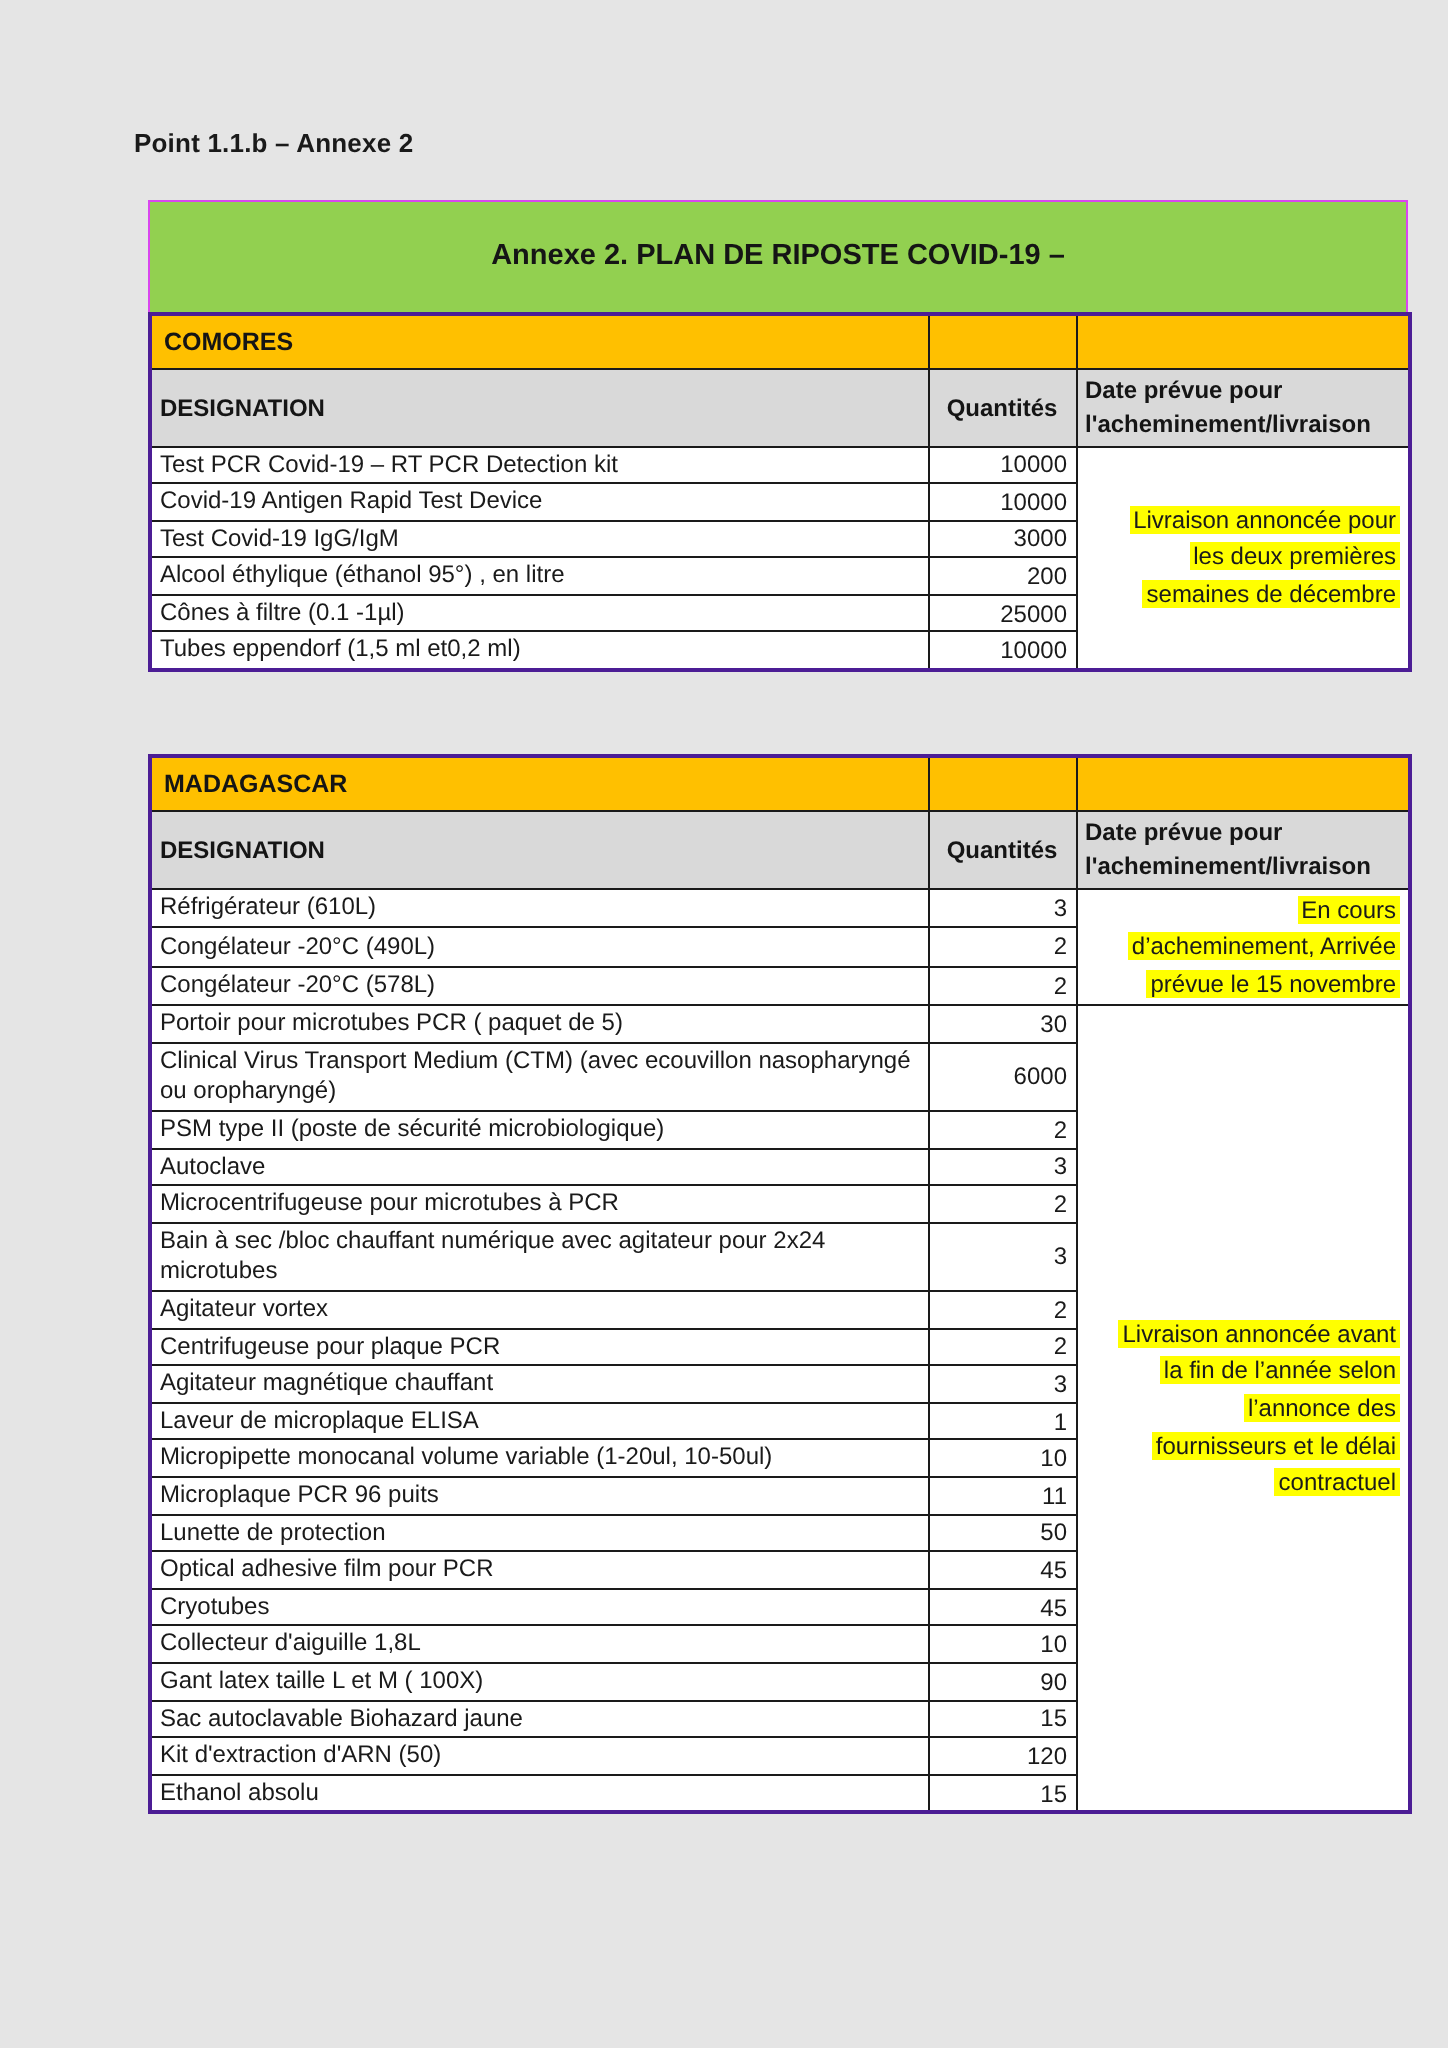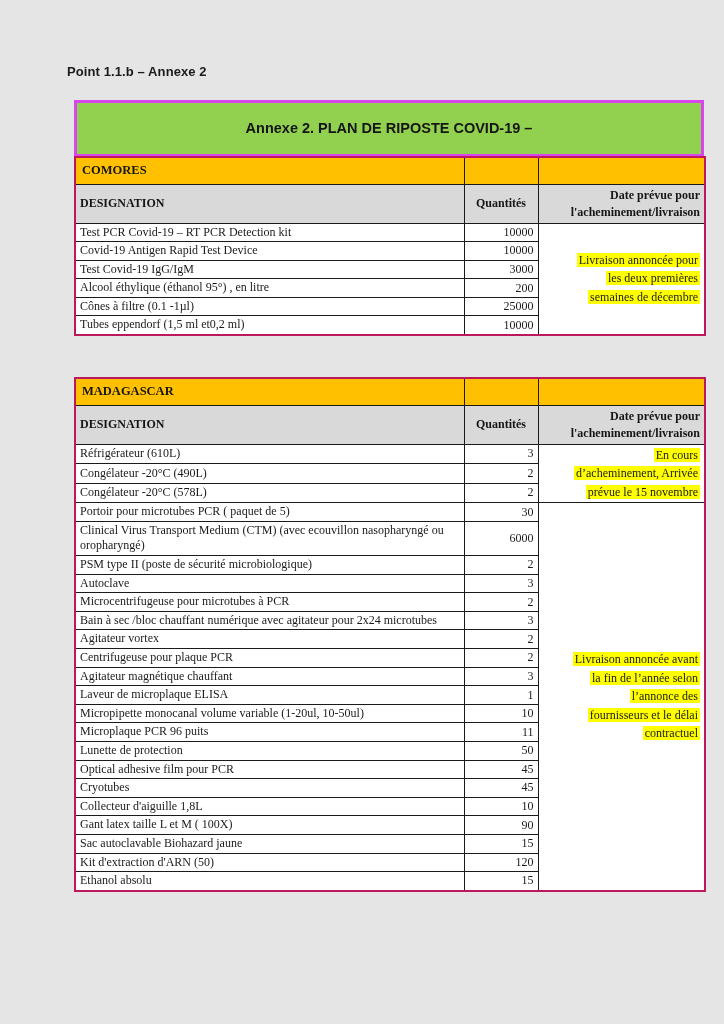--- a/index.html
+++ b/index.html
@@ -21,40 +21,39 @@
     letter-spacing: 0.1px;
   }
   .banner {
     position: absolute;
     left: 74px;
     top: 100px;
     width: 630px;
     height: 57px;
     box-sizing: border-box;
     background: #92d050;
-    border: 3px solid #d946ef;
+    border: 1px solid #d946ef;
     display: flex;
     flex-direction: column;
     justify-content: center;
     align-items: center;
     text-align: center;
     font-size: 14.5px;
     font-weight: 700;
     line-height: 1.55;
     color: #151515;
   }
   table.annex-table {
     position: absolute;
     left: 74px;
     width: 630px;
     border-collapse: collapse;
     table-layout: fixed;
-    border: 2px solid #be185d;
+    border: 2px solid #4c1d95;
     font-size: 12px;
-    font-family: Liberation Serif, serif;
   }
   table.annex-table col.c1 { width: 389px; }
   table.annex-table col.c2 { width: 74px; }
   table.annex-table col.c3 { width: 167px; }
   table.annex-table td {
     border: 1px solid #1a1a1a;
     padding: 1px 4px;
     vertical-align: middle;
     overflow: hidden;
   }
@@ -67,21 +66,21 @@
     color: #151515;
   }
   tr.cols-row { height: 39px; padding-left: 48px; }
   tr.cols-row td {
     background: #d9d9d9;
     font-weight: 700;
     color: #151515;
   }
   td.h-designation { text-align: left; padding-left: 6px; }
   td.h-qty { text-align: center; }
-  td.h-date { text-align: right; line-height: 1.35; padding: 1px 2px; }
+  td.h-date { text-align: left; line-height: 1.35; padding: 1px 2px; }
   tr.data-row { height: 18px; }
   td.d-cell {
     text-align: left;
     padding: 1px 4px 1px 6px;
     line-height: 1.3;
     background: #ffffff;
   }
   td.q-cell {
     text-align: right;
     padding-right: 7px;

